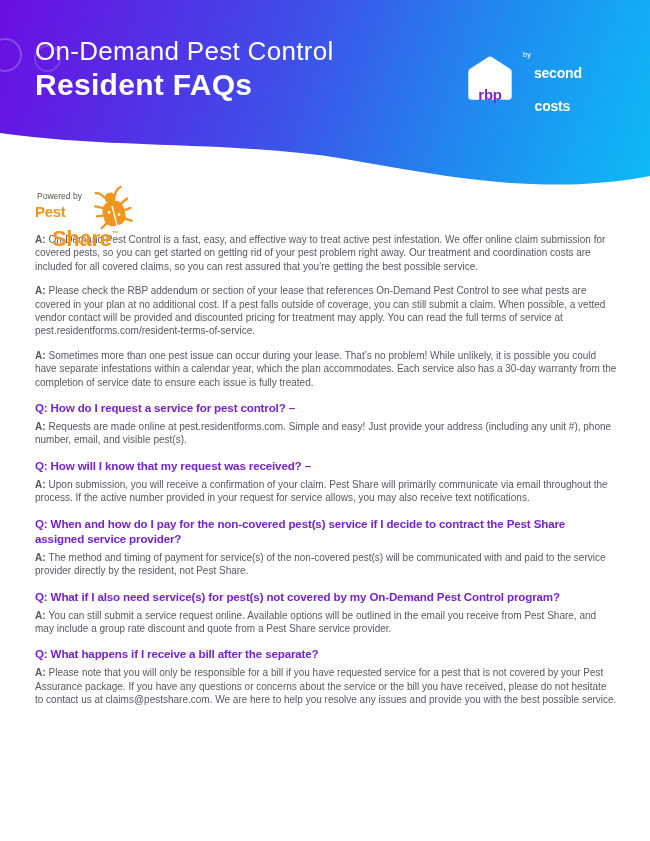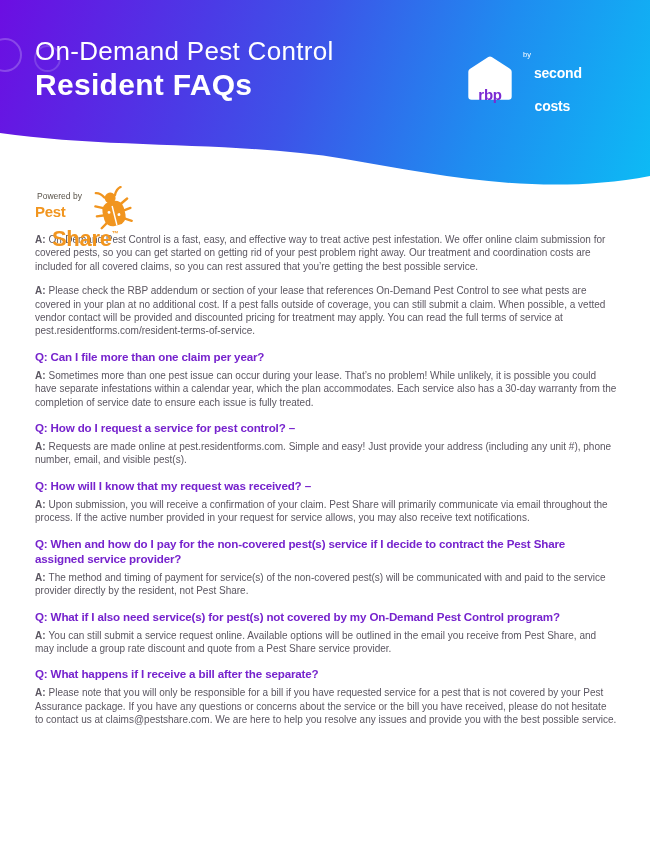--- a/index.html
+++ b/index.html
@@ -119,21 +119,20 @@
 
     <section class="faq">
       <p class="a"><span class="ap">A:</span><span>On-Demand Pest Control is a fast, easy, and effective way to treat active pest infestation. We offer online claim submission for covered pests, so you can get started on getting rid of your pest problem right away. Our treatment and coordination costs are included for all covered claims, so you can rest assured that you’re getting the best possible service.</span></p>
     </section>
 
     <section class="faq">
       <p class="a"><span class="ap">A:</span><span>Please check the RBP addendum or section of your lease that references On-Demand Pest Control to see what pests are covered in your plan at no additional cost. If a pest falls outside of coverage, you can still submit a claim. When possible, a vetted vendor contact will be provided and discounted pricing for treatment may apply. You can read the full terms of service at pest.residentforms.com/resident-terms-of-service.</span></p>
     </section>
 
     <section class="faq">
-      <h3 class="q"><span class="qp">Q:</span><span>Can I file more than one claim per year?</span></h3>
       <p class="a"><span class="ap">A:</span><span>Sometimes more than one pest issue can occur during your lease. That’s no problem! While unlikely, it is possible you could have separate infestations within a calendar year, which the plan accommodates. Each service also has a 30-day warranty from the completion of service date to ensure each issue is fully treated.</span></p>
     </section>
 
     <section class="faq">
       <h3 class="q"><span class="qp">Q:</span><span>How do I request a service for pest control? –</span></h3>
       <p class="a"><span class="ap">A:</span><span>Requests are made online at pest.residentforms.com. Simple and easy! Just provide your address (including any unit #), phone number, email, and visible pest(s).</span></p>
     </section>
 
     <section class="faq">
       <h3 class="q"><span class="qp">Q:</span><span>How will I know that my request was received? –</span></h3>

